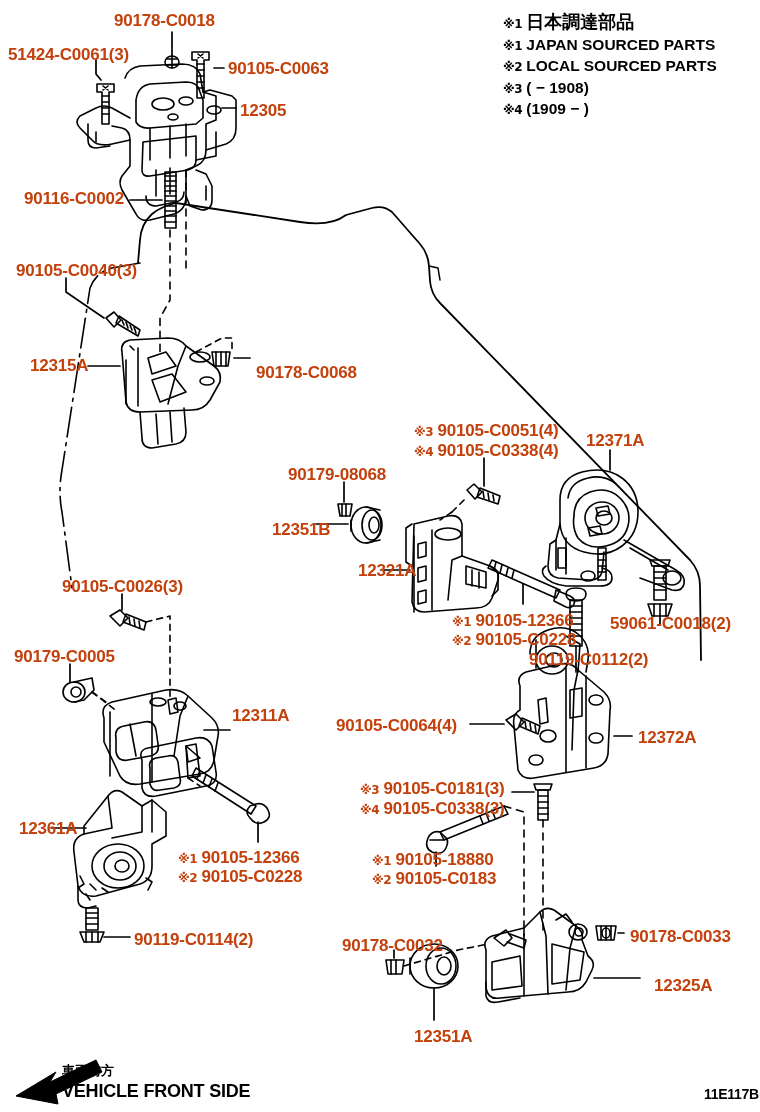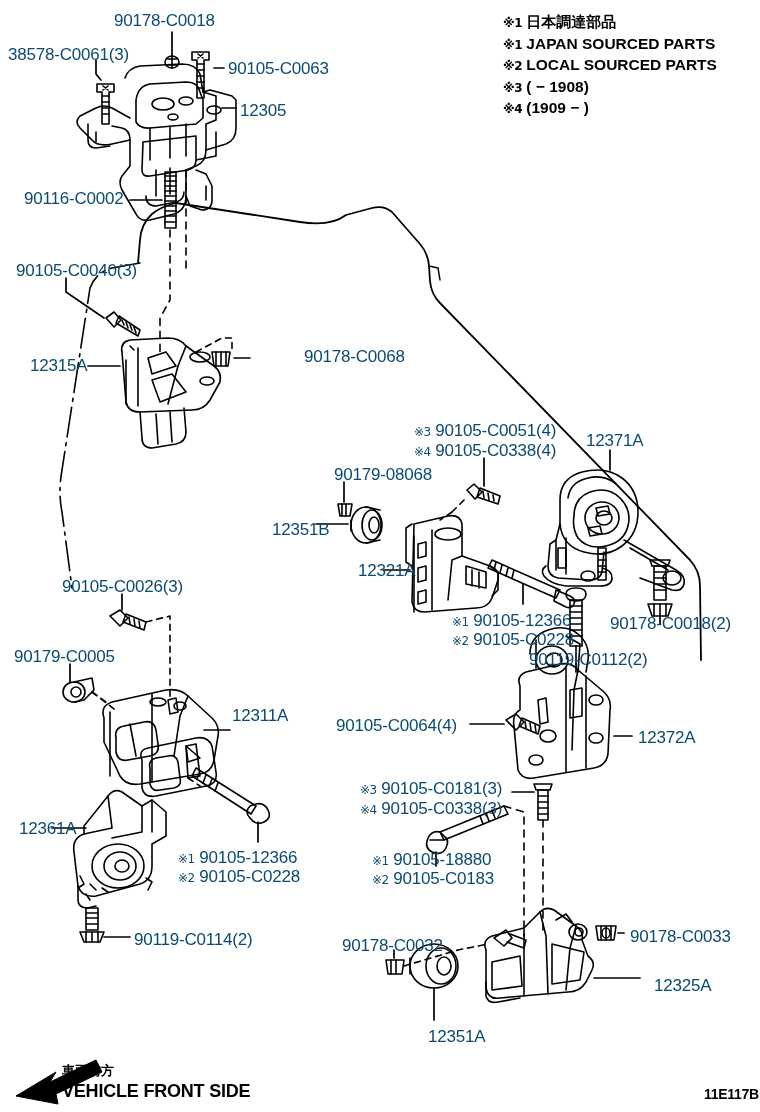--- a/index.html
+++ b/index.html
@@ -7,29 +7,29 @@
   body{
     width:760px;height:1112px;position:relative;overflow:hidden;
     font-family:"Liberation Sans","DejaVu Sans",sans-serif;
     color:#000;
   }
   #sheet{position:absolute;inset:0;width:760px;height:1112px;}
   svg.art{position:absolute;left:0;top:0;width:760px;height:1112px;}
   .lbl{
     position:absolute;white-space:nowrap;
     font-family:"Liberation Sans","DejaVu Sans",sans-serif;
-    font-weight:normal;font-size:17px;line-height:1.06;
-    letter-spacing:-0.2px;color:#0c4a6e;
+    font-weight:bold;font-size:17px;line-height:1.06;
+    letter-spacing:-0.2px;color:#c2410c;
   }
   .jp{font-family:"DejaVu Sans",sans-serif;font-weight:bold;}
   .mk{font-size:12px;vertical-align:0px;letter-spacing:-0.5px;}
   .mkjp{font-family:"DejaVu Sans",sans-serif;}
   .legend{position:absolute;left:503px;top:12px;}
   .legend div{font-weight:bold;font-size:15.5px;line-height:20.5px;white-space:nowrap;}
-  .legend .jpl{font-family:"DejaVu Sans",sans-serif;font-size:15px;}
+  .legend .jpl{font-family:"DejaVu Sans",sans-serif;font-size:18px;}
   .footer-jp{position:absolute;left:62px;top:1062px;font-family:"DejaVu Sans",sans-serif;
     font-weight:bold;font-size:13px;white-space:nowrap;}
   .footer-en{position:absolute;left:62px;top:1081px;font-weight:bold;font-size:18px;
     letter-spacing:-0.2px;white-space:nowrap;}
   .diagcode{position:absolute;left:692px;top:1086px;font-weight:bold;font-size:14px;
     letter-spacing:-0.3px;white-space:nowrap;margin-left:12px;}
 </style>
 </head>
 <body>
 
@@ -435,53 +435,53 @@
       <span>(      − 1908)</span>
     </div>
     <div>
       <span class="mk mkjp">※4</span>
       <span>(1909 −         )</span>
     </div>
   </div>
 
   <div id="callout-layer">
       <div class="lbl" style="left: 114px; top: 12px;"><span>90178-C0018</span></div>
-      <div class="lbl" style="left: 8px; top: 46px;"><span>38578-C0061(3)</span></div>
+      <div class="lbl" style="left: 8px; top: 46px;"><span>51424-C0061(3)</span></div>
       <div class="lbl" style="left: 228px; top: 60px;"><span>90105-C0063</span></div>
       <div class="lbl" style="left: 240px; top: 102px;"><span>12305</span></div>
       <div class="lbl" style="left: 24px; top: 190px;"><span>90116-C0002</span></div>
       <div class="lbl" style="left: 16px; top: 262px;"><span>90105-C0040(3)</span></div>
       <div class="lbl" style="left: 30px; top: 357px;"><span>12315A</span></div>
-      <div class="lbl" style="left: 256px; top: 348px; margin-left: 48px;"><span>90178-C0068</span></div>
+      <div class="lbl" style="left: 256px; top: 364px;"><span>90178-C0068</span></div>
       <div class="lbl" style="left: 414px; top: 422px;"><span class="mk mkjp">※3</span> <span>90105-C0051(4)</span></div>
       <div class="lbl" style="left: 414px; top: 442px;"><span class="mk mkjp">※4</span> <span>90105-C0338(4)</span></div>
       <div class="lbl" style="left: 586px; top: 432px;"><span>12371A</span></div>
-      <div class="lbl" style="left: 288px; top: 466px; margin-left: 46px;"><span>90179-08068</span></div>
+      <div class="lbl" style="left: 288px; top: 466px;"><span>90179-08068</span></div>
       <div class="lbl" style="left: 272px; top: 521px;"><span>12351B</span></div>
       <div class="lbl" style="left: 318px; top: 562px; margin-left: 40px;"><span>12321A</span></div>
       <div class="lbl" style="left: 452px; top: 612px;"><span class="mk mkjp">※1</span> <span>90105-12366</span></div>
       <div class="lbl" style="left: 452px; top: 631px;"><span class="mk mkjp">※2</span> <span>90105-C0228</span></div>
-      <div class="lbl" style="left: 610px; top: 615px;"><span>90178-C0018(2)</span></div>
+      <div class="lbl" style="left: 610px; top: 615px;"><span>59061-C0018(2)</span></div>
       <div class="lbl" style="left: 529px; top: 651px;"><span>90119-C0112(2)</span></div>
       <div class="lbl" style="left: 62px; top: 578px;"><span>90105-C0026(3)</span></div>
       <div class="lbl" style="left: 14px; top: 648px;"><span>90179-C0005</span></div>
       <div class="lbl" style="left: 232px; top: 707px;"><span>12311A</span></div>
       <div class="lbl" style="left: 19px; top: 820px;"><span>12361A</span></div>
       <div class="lbl" style="left: 178px; top: 849px;"><span class="mk mkjp">※1</span> <span>90105-12366</span></div>
       <div class="lbl" style="left: 178px; top: 868px;"><span class="mk mkjp">※2</span> <span>90105-C0228</span></div>
       <div class="lbl" style="left: 134px; top: 931px;"><span>90119-C0114(2)</span></div>
       <div class="lbl" style="left: 336px; top: 717px;"><span>90105-C0064(4)</span></div>
       <div class="lbl" style="left: 638px; top: 729px;"><span>12372A</span></div>
       <div class="lbl" style="left: 360px; top: 780px;"><span class="mk mkjp">※3</span> <span>90105-C0181(3)</span></div>
       <div class="lbl" style="left: 360px; top: 800px;"><span class="mk mkjp">※4</span> <span>90105-C0338(3)</span></div>
       <div class="lbl" style="left: 372px; top: 851px;"><span class="mk mkjp">※1</span> <span>90105-18880</span></div>
       <div class="lbl" style="left: 372px; top: 870px;"><span class="mk mkjp">※2</span> <span>90105-C0183</span></div>
       <div class="lbl" style="left: 342px; top: 937px;"><span>90178-C0032</span></div>
       <div class="lbl" style="left: 630px; top: 928px;"><span>90178-C0033</span></div>
       <div class="lbl" style="left: 654px; top: 977px;"><span>12325A</span></div>
-      <div class="lbl" style="left: 428px; top: 1028px;"><span>12351A</span></div>
+      <div class="lbl" style="left: 414px; top: 1028px;"><span>12351A</span></div>
     </div>
 
   <div class="footer-jp jp">車両前方</div>
   <div class="footer-en">VEHICLE FRONT SIDE</div>
   <div class="diagcode">11E117B</div>
 
 </div>
 
 </body></html>

